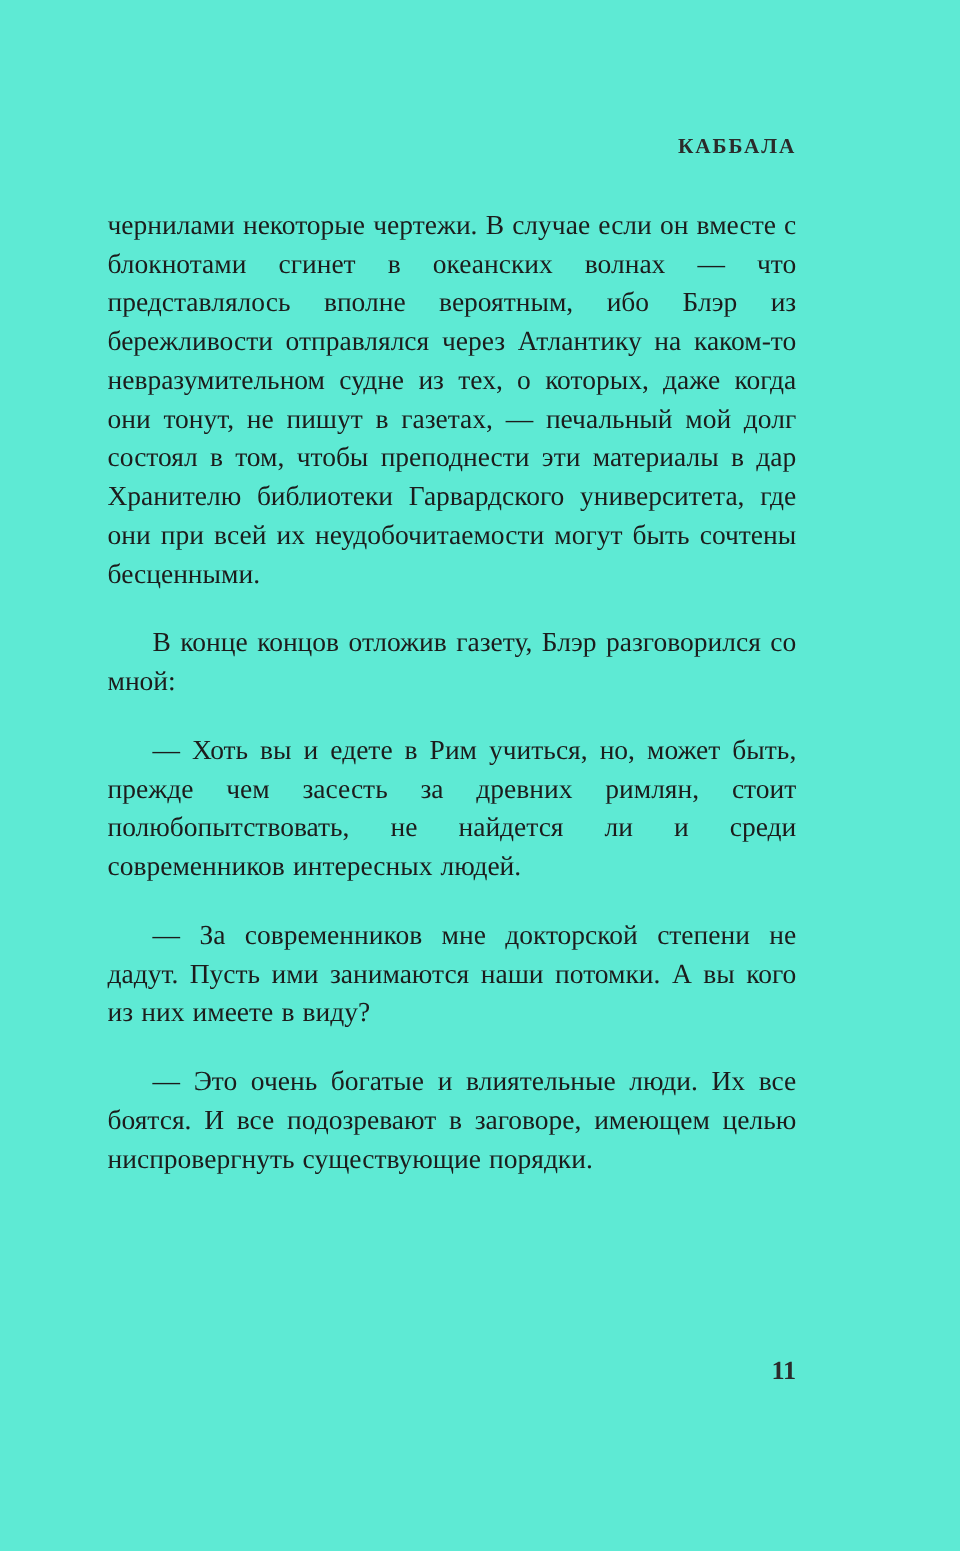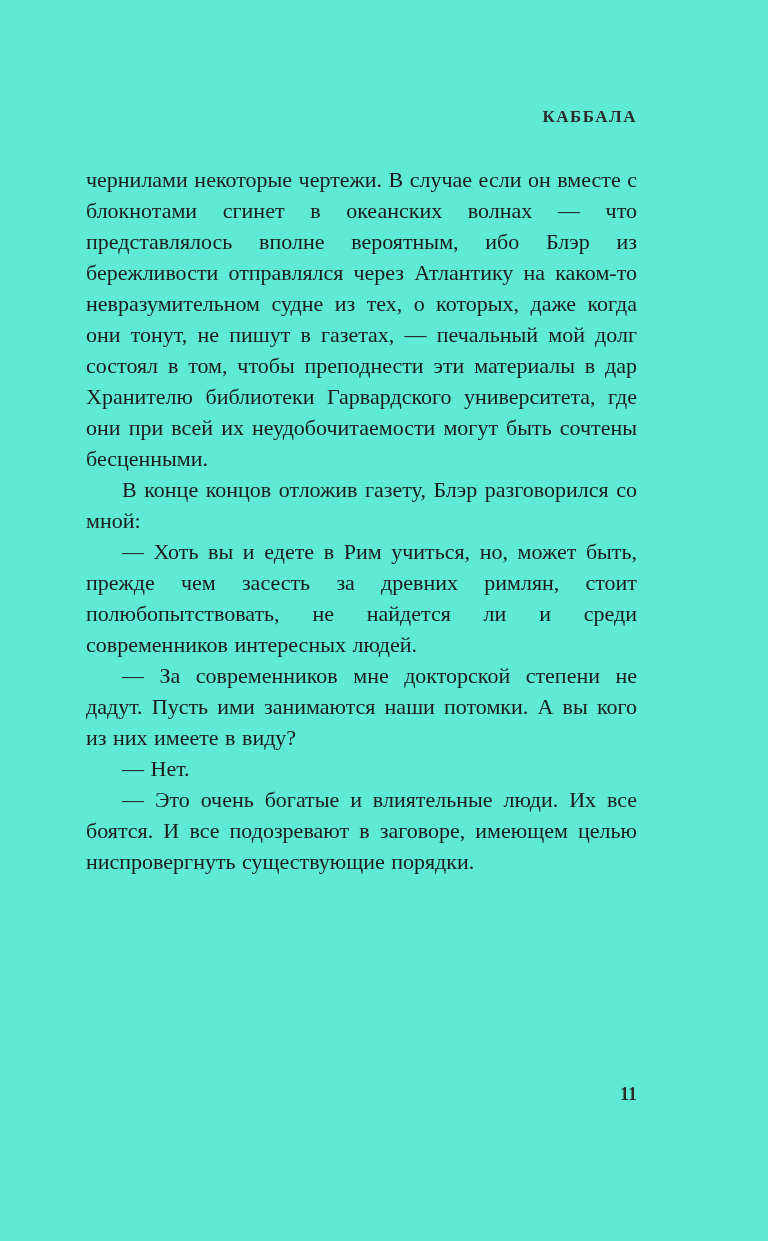--- a/index.html
+++ b/index.html
@@ -39,42 +39,42 @@
     -webkit-hyphens: auto;
   }
   .para {
     margin: 0;
     font-size: 22px;
     line-height: 31px;
     word-spacing: 1px;
   }
   .para.indent {
     text-indent: 36px;
+    margin-top: 24px;
   }
   .page-number {
     position: absolute;
     top: 1084px;
     left: 86px;
     width: 551px;
     text-align: right;
     font-family: "Liberation Serif", serif;
     font-weight: bold;
-    font-size: 18px;
+    font-size: 21px;
     color: #2b2b2b;
   }
 </style>
 </head>
 <body>
 
 <div class="page">
   <div class="running-head">КАББАЛА</div>
 
   <div class="body-text" id="body-text">
       <p class="para">чернилами некоторые чертежи. В случае если он вместе с блокнотами сгинет в океанских волнах — что представлялось вполне вероятным, ибо Блэр из бережливости отправлялся через Атлантику на каком-то невразумительном судне из тех, о которых, даже когда они тонут, не пишут в газетах, — печальный мой долг состоял в том, чтобы преподнести эти материалы в дар Хранителю библиотеки Гарвардского университета, где они при всей их неудобочитаемости могут быть сочтены бесценными.</p>
       <p class="para indent">В конце концов отложив газету, Блэр разговорился со мной:</p>
       <p class="para indent">— Хоть вы и едете в Рим учиться, но, может быть, прежде чем засесть за древних римлян, стоит полюбопытствовать, не найдется ли и среди современников интересных людей.</p>
       <p class="para indent">— За современников мне докторской степени не дадут. Пусть ими занимаются наши потомки. А вы кого из них имеете в виду?</p>
-      <p class="para indent">— Нет.</p>
       <p class="para indent">— Это очень богатые и влиятельные люди. Их все боятся. И все подозревают в заговоре, имеющем целью ниспровергнуть существующие порядки.</p>
     </div>
 
   <div class="page-number">11</div>
 </div>
 
 </body></html>

